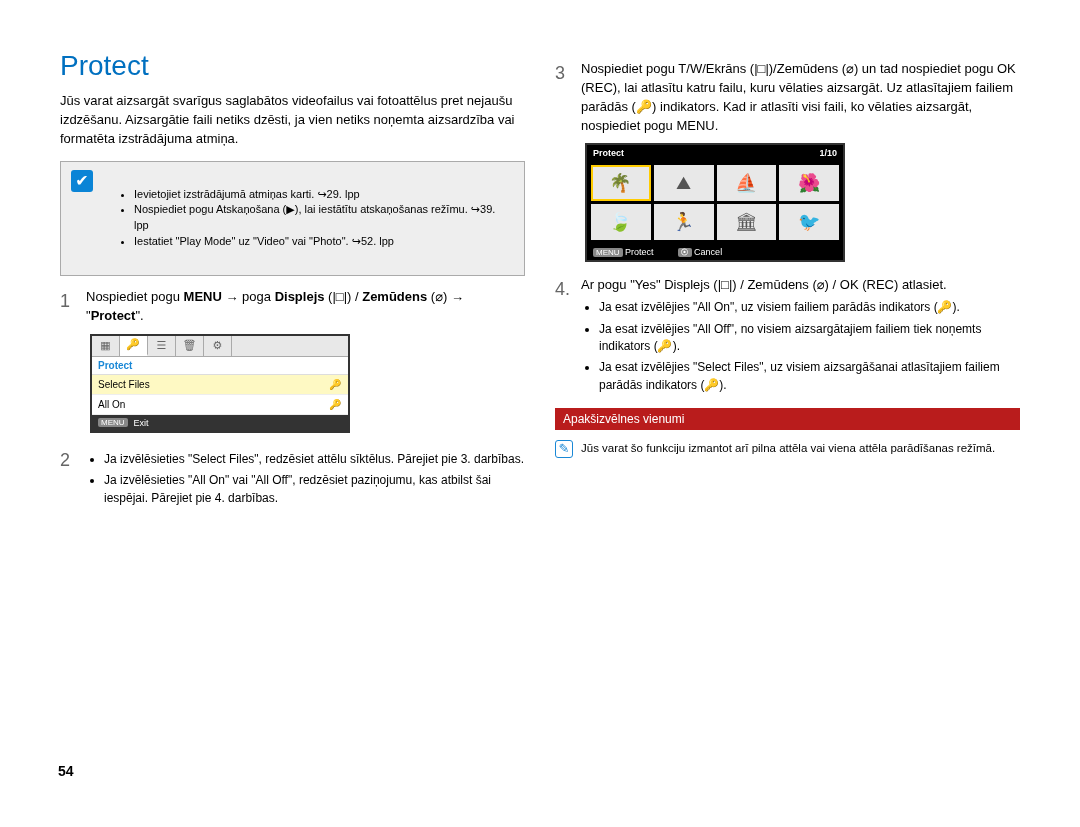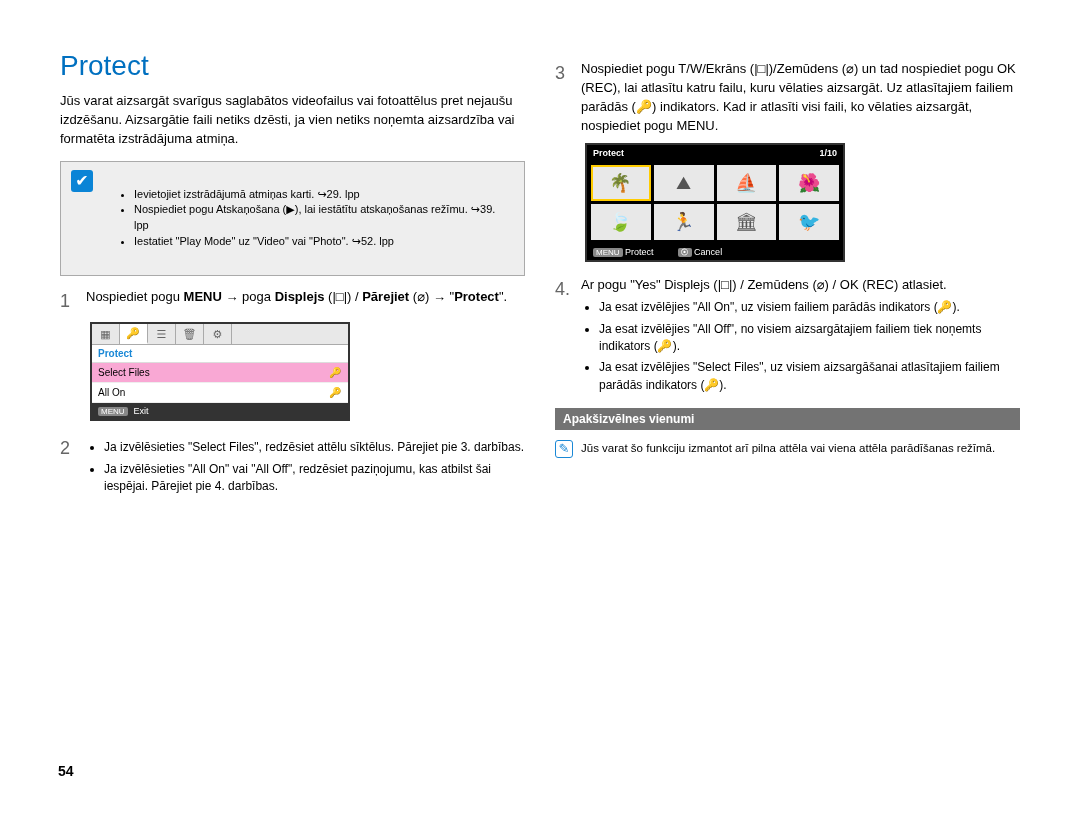--- a/index.html
+++ b/index.html
@@ -102,21 +102,21 @@
   .ui-menu .title-row {
     color: #1a88d6; padding: 3px 6px; font-size: 10px; font-weight: bold;
     border-bottom: 1px solid #ddd;
   }
   .ui-menu .row {
     padding: 4px 6px;
     border-bottom: 1px solid #eee;
     display: flex; justify-content: space-between;
     align-items: center;
   }
-  .ui-menu .row.sel { background: #f9a8d4; }
+  .ui-menu .row.sel { background: #fef9c3; }
   .ui-menu .row .right-icon { font-size: 10px; color: #666; }
   .ui-menu .footer {
     background: #333; color: #fff; padding: 3px 6px; font-size: 9px;
     display: flex; gap: 6px; align-items: center;
   }
   .ui-menu .menu-key {
     background: #888; border-radius: 2px; padding: 0 3px; font-size: 8px;
   }
 
   
@@ -152,25 +152,25 @@
     align-items: center;
   }
   .ui-thumbs .bottombar .key {
     background: #888; border-radius: 2px; padding: 0 3px; font-size: 8px;
   }
 
   .sub-bullets { font-size: 11.5px; margin: 6px 0 0 0; padding-left: 18px; }
   .sub-bullets li { margin-bottom: 4px; }
 
   .submenu-header {
-    background: #737373;
+    background: #b91c1c;
     color: #fff;
     padding: 4px 8px;
     font-size: 12px;
-    font-weight: bold;
+    font-weight: normal;
     margin-top: 10px;
   }
   .submenu-list {
     font-size: 11.5px;
     padding: 6px 8px 6px 22px;
     margin: 0;
   }
   .submenu-list li { margin-bottom: 3px; }
 
   .note-box {
@@ -215,21 +215,21 @@
         <ul>
           <li>Ievietojiet izstrādājumā atmiņas karti. ↪29. lpp</li>
           <li>Nospiediet pogu Atskaņošana (▶), lai iestātītu atskaņošanas režīmu. ↪39. lpp</li>
           <li>Iestatiet "Play Mode" uz "Video" vai "Photo". ↪52. lpp</li>
         </ul>
       </div>
 
       <div class="step">
         <div class="step-num">1</div>
         <div class="step-body">
-          <span>Nospiediet pogu </span><b>MENU</b><span> → poga </span><b>Displejs</b><span> (|□|) / </span><b>Pārejiet</b><span> (⌀) → "</span><b>Protect</b><span>".</span>
+          <span>Nospiediet pogu </span><b>MENU</b><span> → poga </span><b>Displejs</b><span> (|□|) / </span><b>Zemūdens</b><span> (⌀) → "</span><b>Protect</b><span>".</span>
         </div>
       </div>
 
       <div class="ui-menu">
         <div class="tabbar">
           <div class="tab">▦</div>
           <div class="tab active">🔑</div>
           <div class="tab">☰</div>
           <div class="tab">🗑</div>
           <div class="tab">⚙</div>

